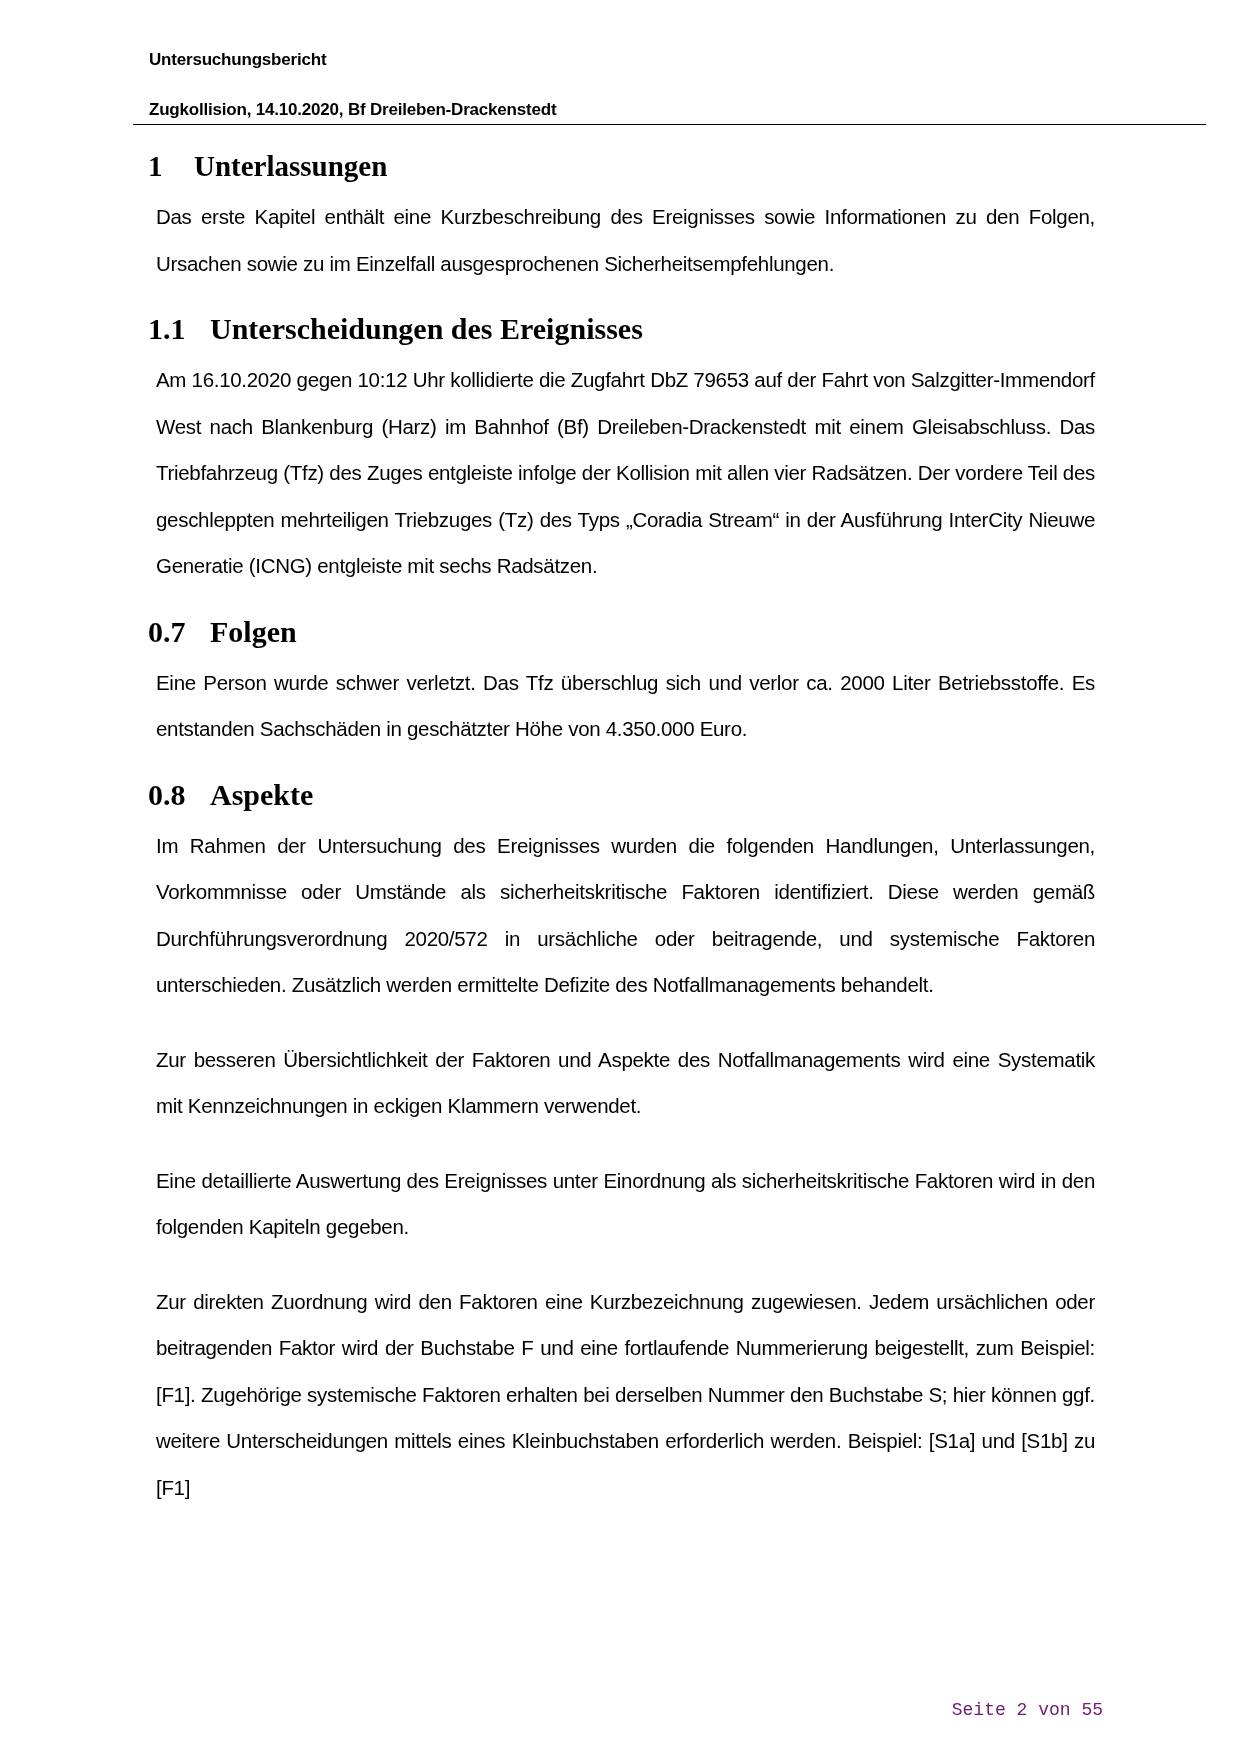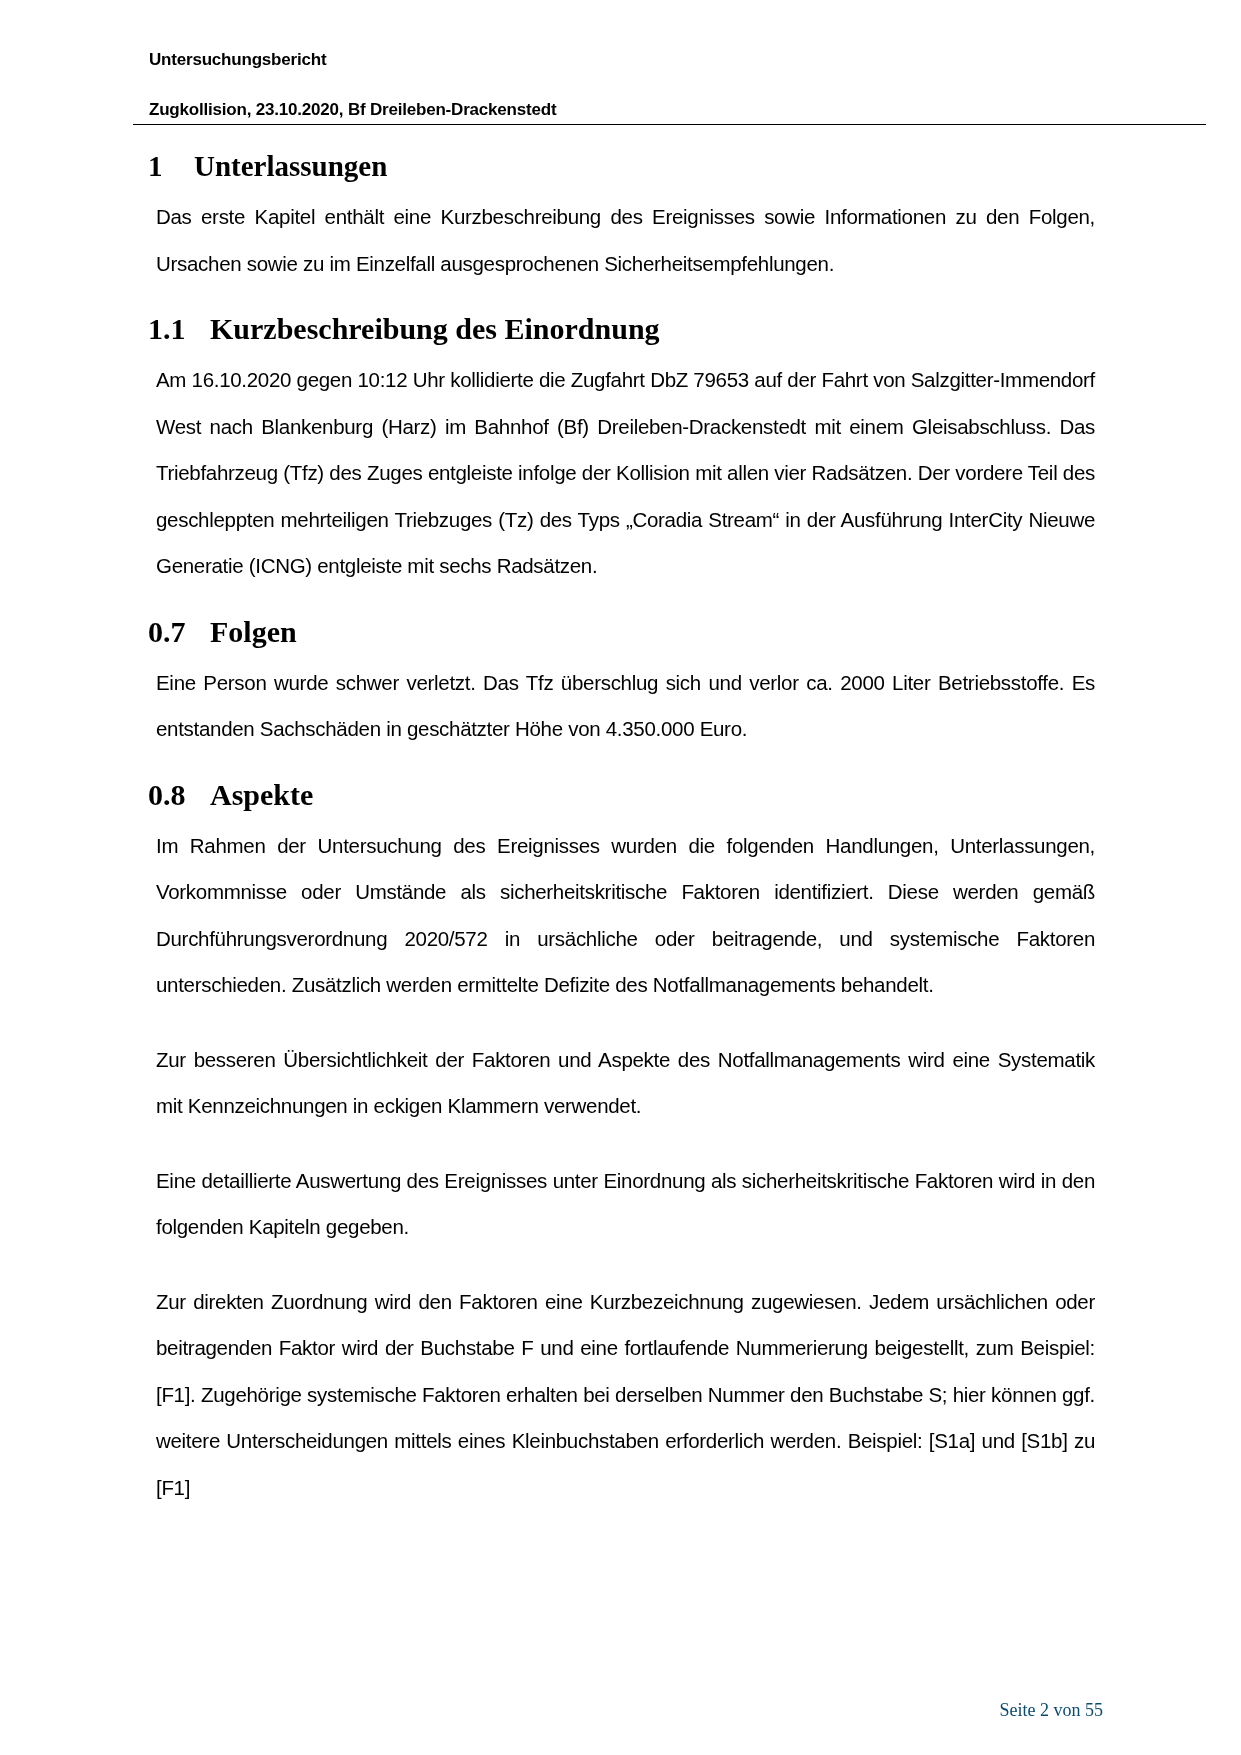--- a/index.html
+++ b/index.html
@@ -16,42 +16,42 @@
     .h1, .h2 { font-family: "Liberation Serif", serif; font-weight: bold; color: #000; margin: 0; display: flex; align-items: baseline; }
     .h1 { font-size: 29px; height: 40px; line-height: 40px; margin-bottom: 2px; }
     .h2 { font-size: 30px; height: 40px; line-height: 40px; }
     .h1 .num { width: 46px; }
     .h2 .num { width: 62px; }
 
     p.body { margin: 8px; font-family: "Liberation Sans", sans-serif; font-size: 20.5px; line-height: 46.5px; text-align: justify; letter-spacing: -0.3px; }
     .gap-h { height: 14px; }
     .gap-p { height: 12px; }
 
-    .footer { position: absolute; right: 138px; top: 1700px; font-family: Liberation Serif, serif; font-size: 18px; color: #0c4a6e; }
+    .footer { position: absolute; right: 138px; top: 1700px; font-family: Liberation Mono, monospace; font-size: 18px; color: #701a75; }
   </style>
 </head>
 <body>
 
 <div class="page">
   <div class="hdr hdr1">Untersuchungsbericht</div>
-  <div class="hdr hdr2">Zugkollision, 23.10.2020, Bf Dreileben-Drackenstedt</div>
+  <div class="hdr hdr2">Zugkollision, 14.10.2020, Bf Dreileben-Drackenstedt</div>
   <div class="hdr-rule"></div>
 
   <div class="content">
 
     <div class="h1">
       <span class="num">1</span>
       <span>Unterlassungen</span>
     </div>
     <p class="body">Das erste Kapitel enthält eine Kurzbeschreibung des Ereignisses sowie Informationen zu den Folgen, Ursachen sowie zu im Einzelfall ausgesprochenen Sicherheitsempfehlungen.</p>
 
     <div class="gap-h"></div>
     <div class="h2">
       <span class="num">1.1</span>
-      <span>Kurzbeschreibung des Einordnung</span>
+      <span>Unterscheidungen des Ereignisses</span>
     </div>
     <p class="body">Am 16.10.2020 gegen 10:12 Uhr kollidierte die Zugfahrt DbZ 79653 auf der Fahrt von Salzgitter-Immendorf West nach Blankenburg (Harz) im Bahnhof (Bf) Dreileben-Drackenstedt mit einem Gleisabschluss. Das Triebfahrzeug (Tfz) des Zuges entgleiste infolge der Kollision mit allen vier Radsätzen. Der vordere Teil des geschleppten mehrteiligen Triebzuges (Tz) des Typs „Coradia Stream“ in der Ausführung InterCity Nieuwe Generatie (ICNG) entgleiste mit sechs Radsätzen.</p>
 
     <div class="gap-h"></div>
     <div class="h2">
       <span class="num">0.7</span>
       <span>Folgen</span>
     </div>
     <p class="body">Eine Person wurde schwer verletzt. Das Tfz überschlug sich und verlor ca. 2000 Liter Betriebsstoffe. Es entstanden Sachschäden in geschätzter Höhe von 4.350.000 Euro.</p>
 

